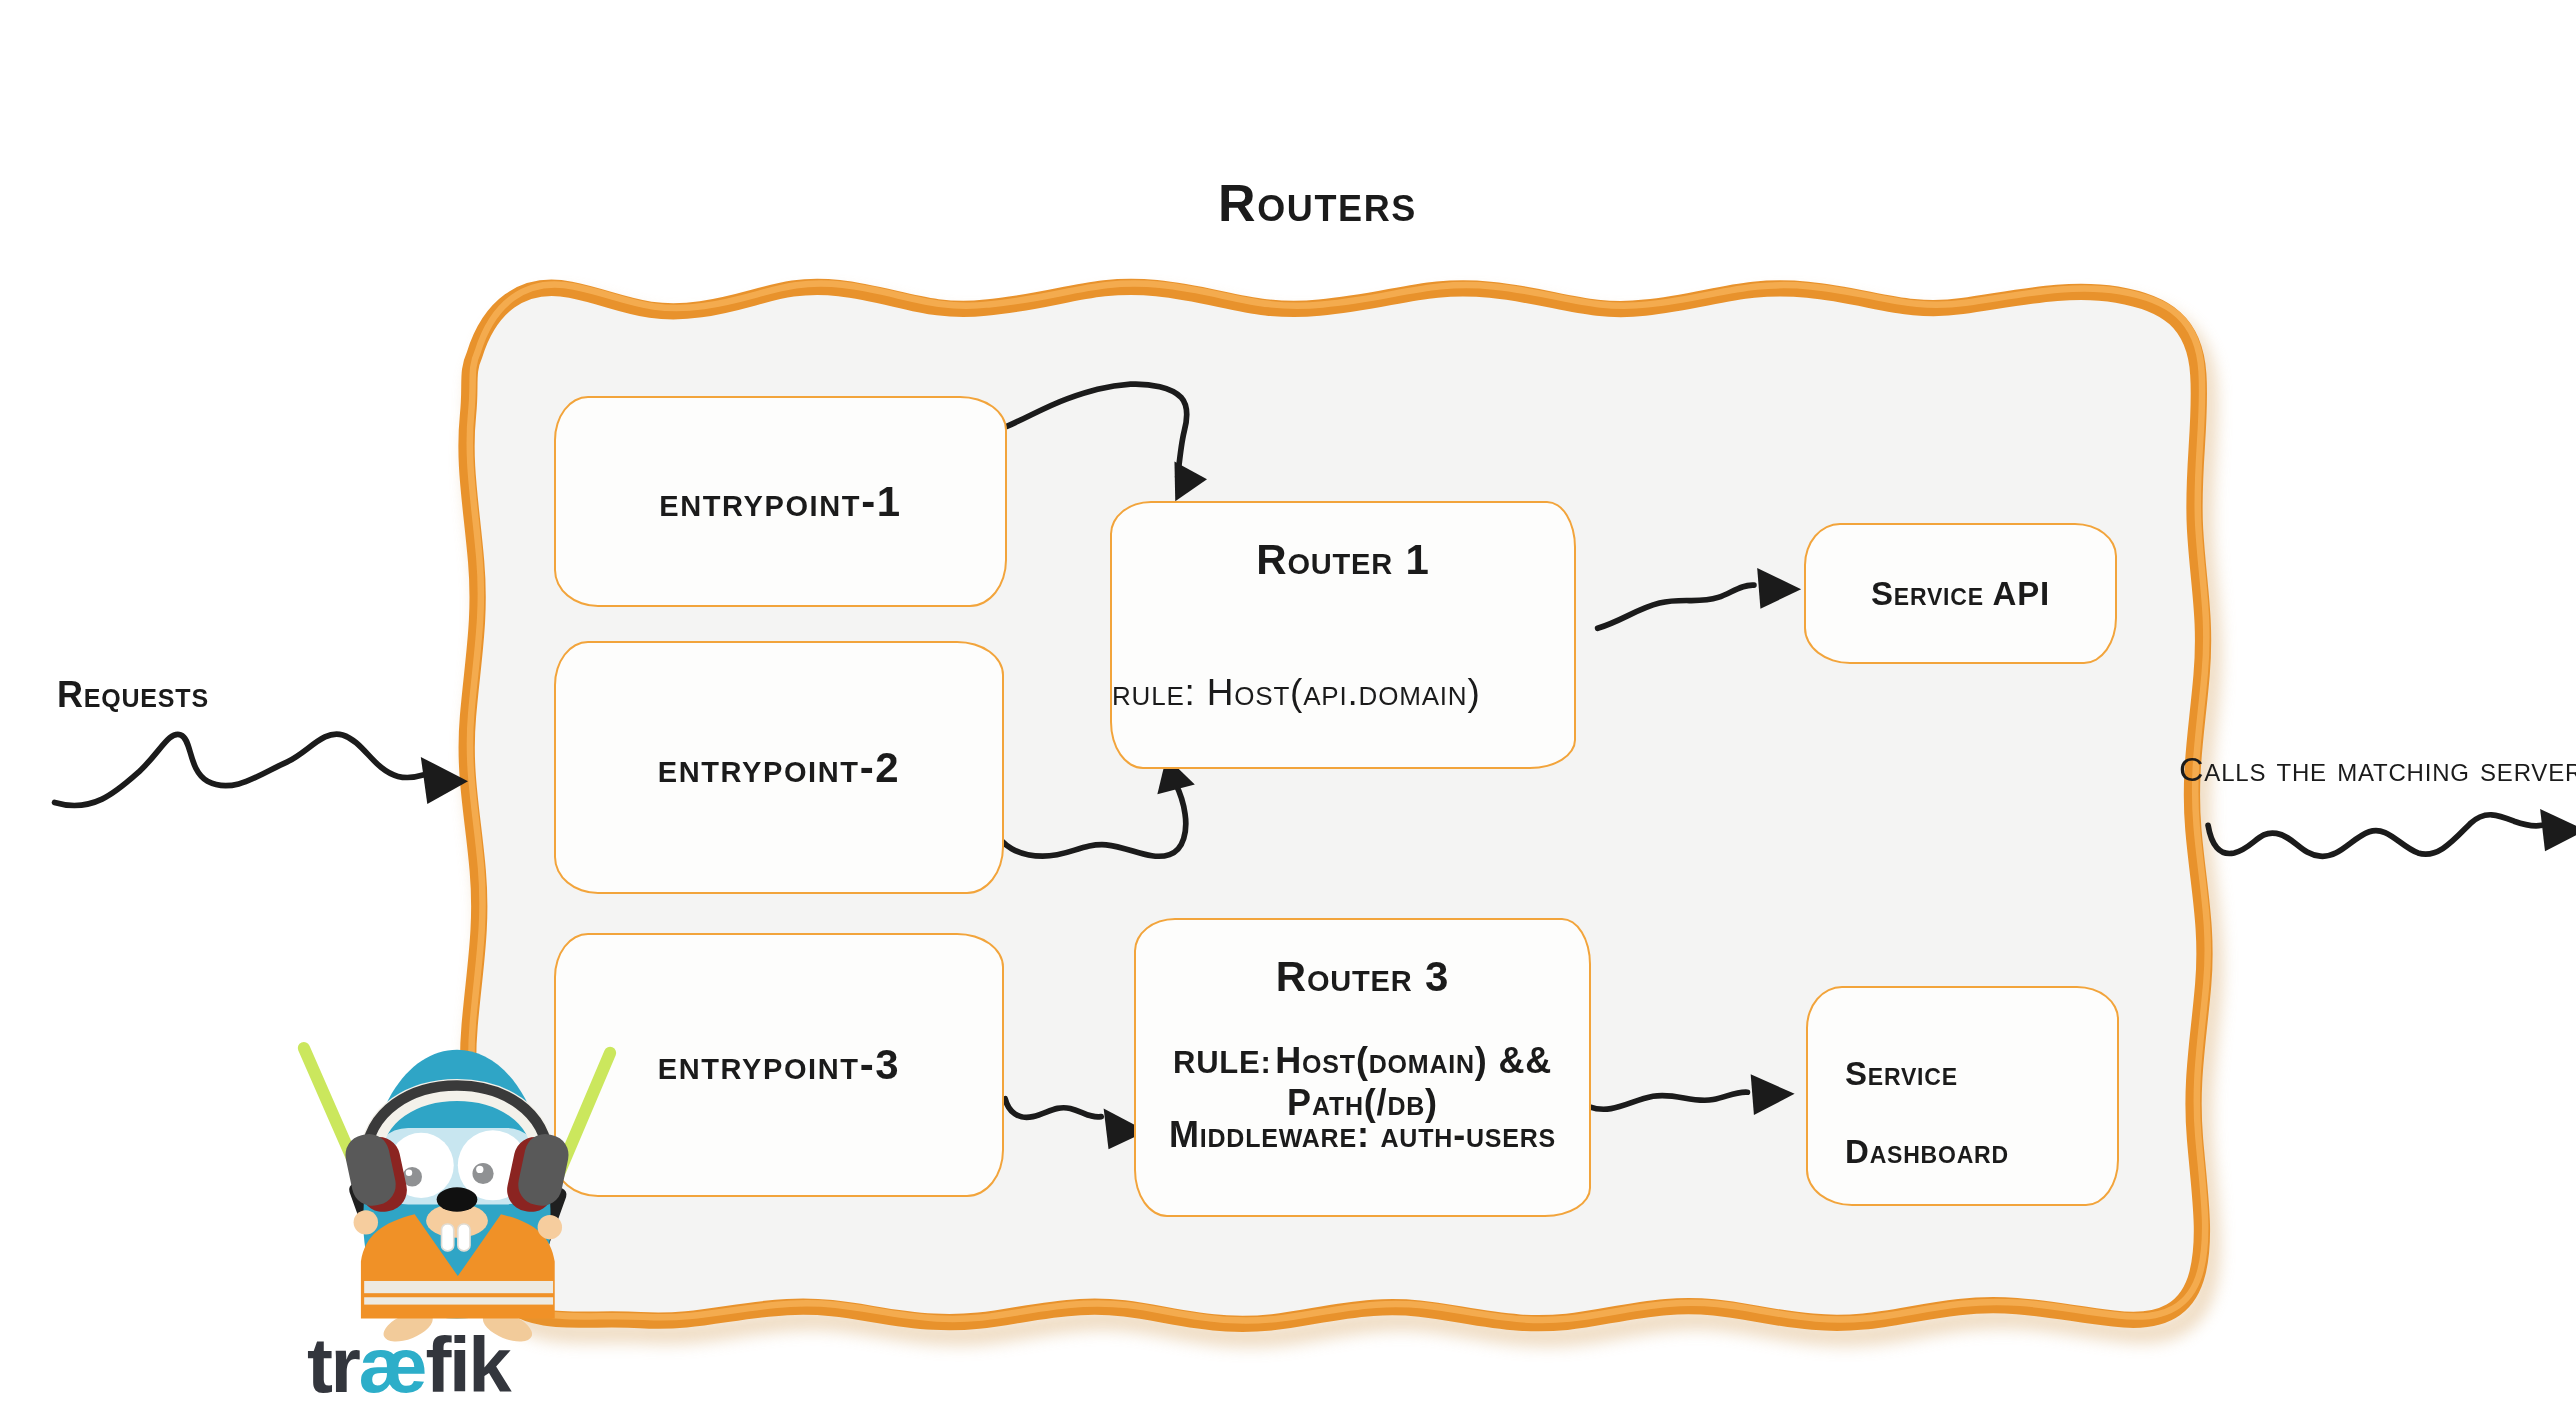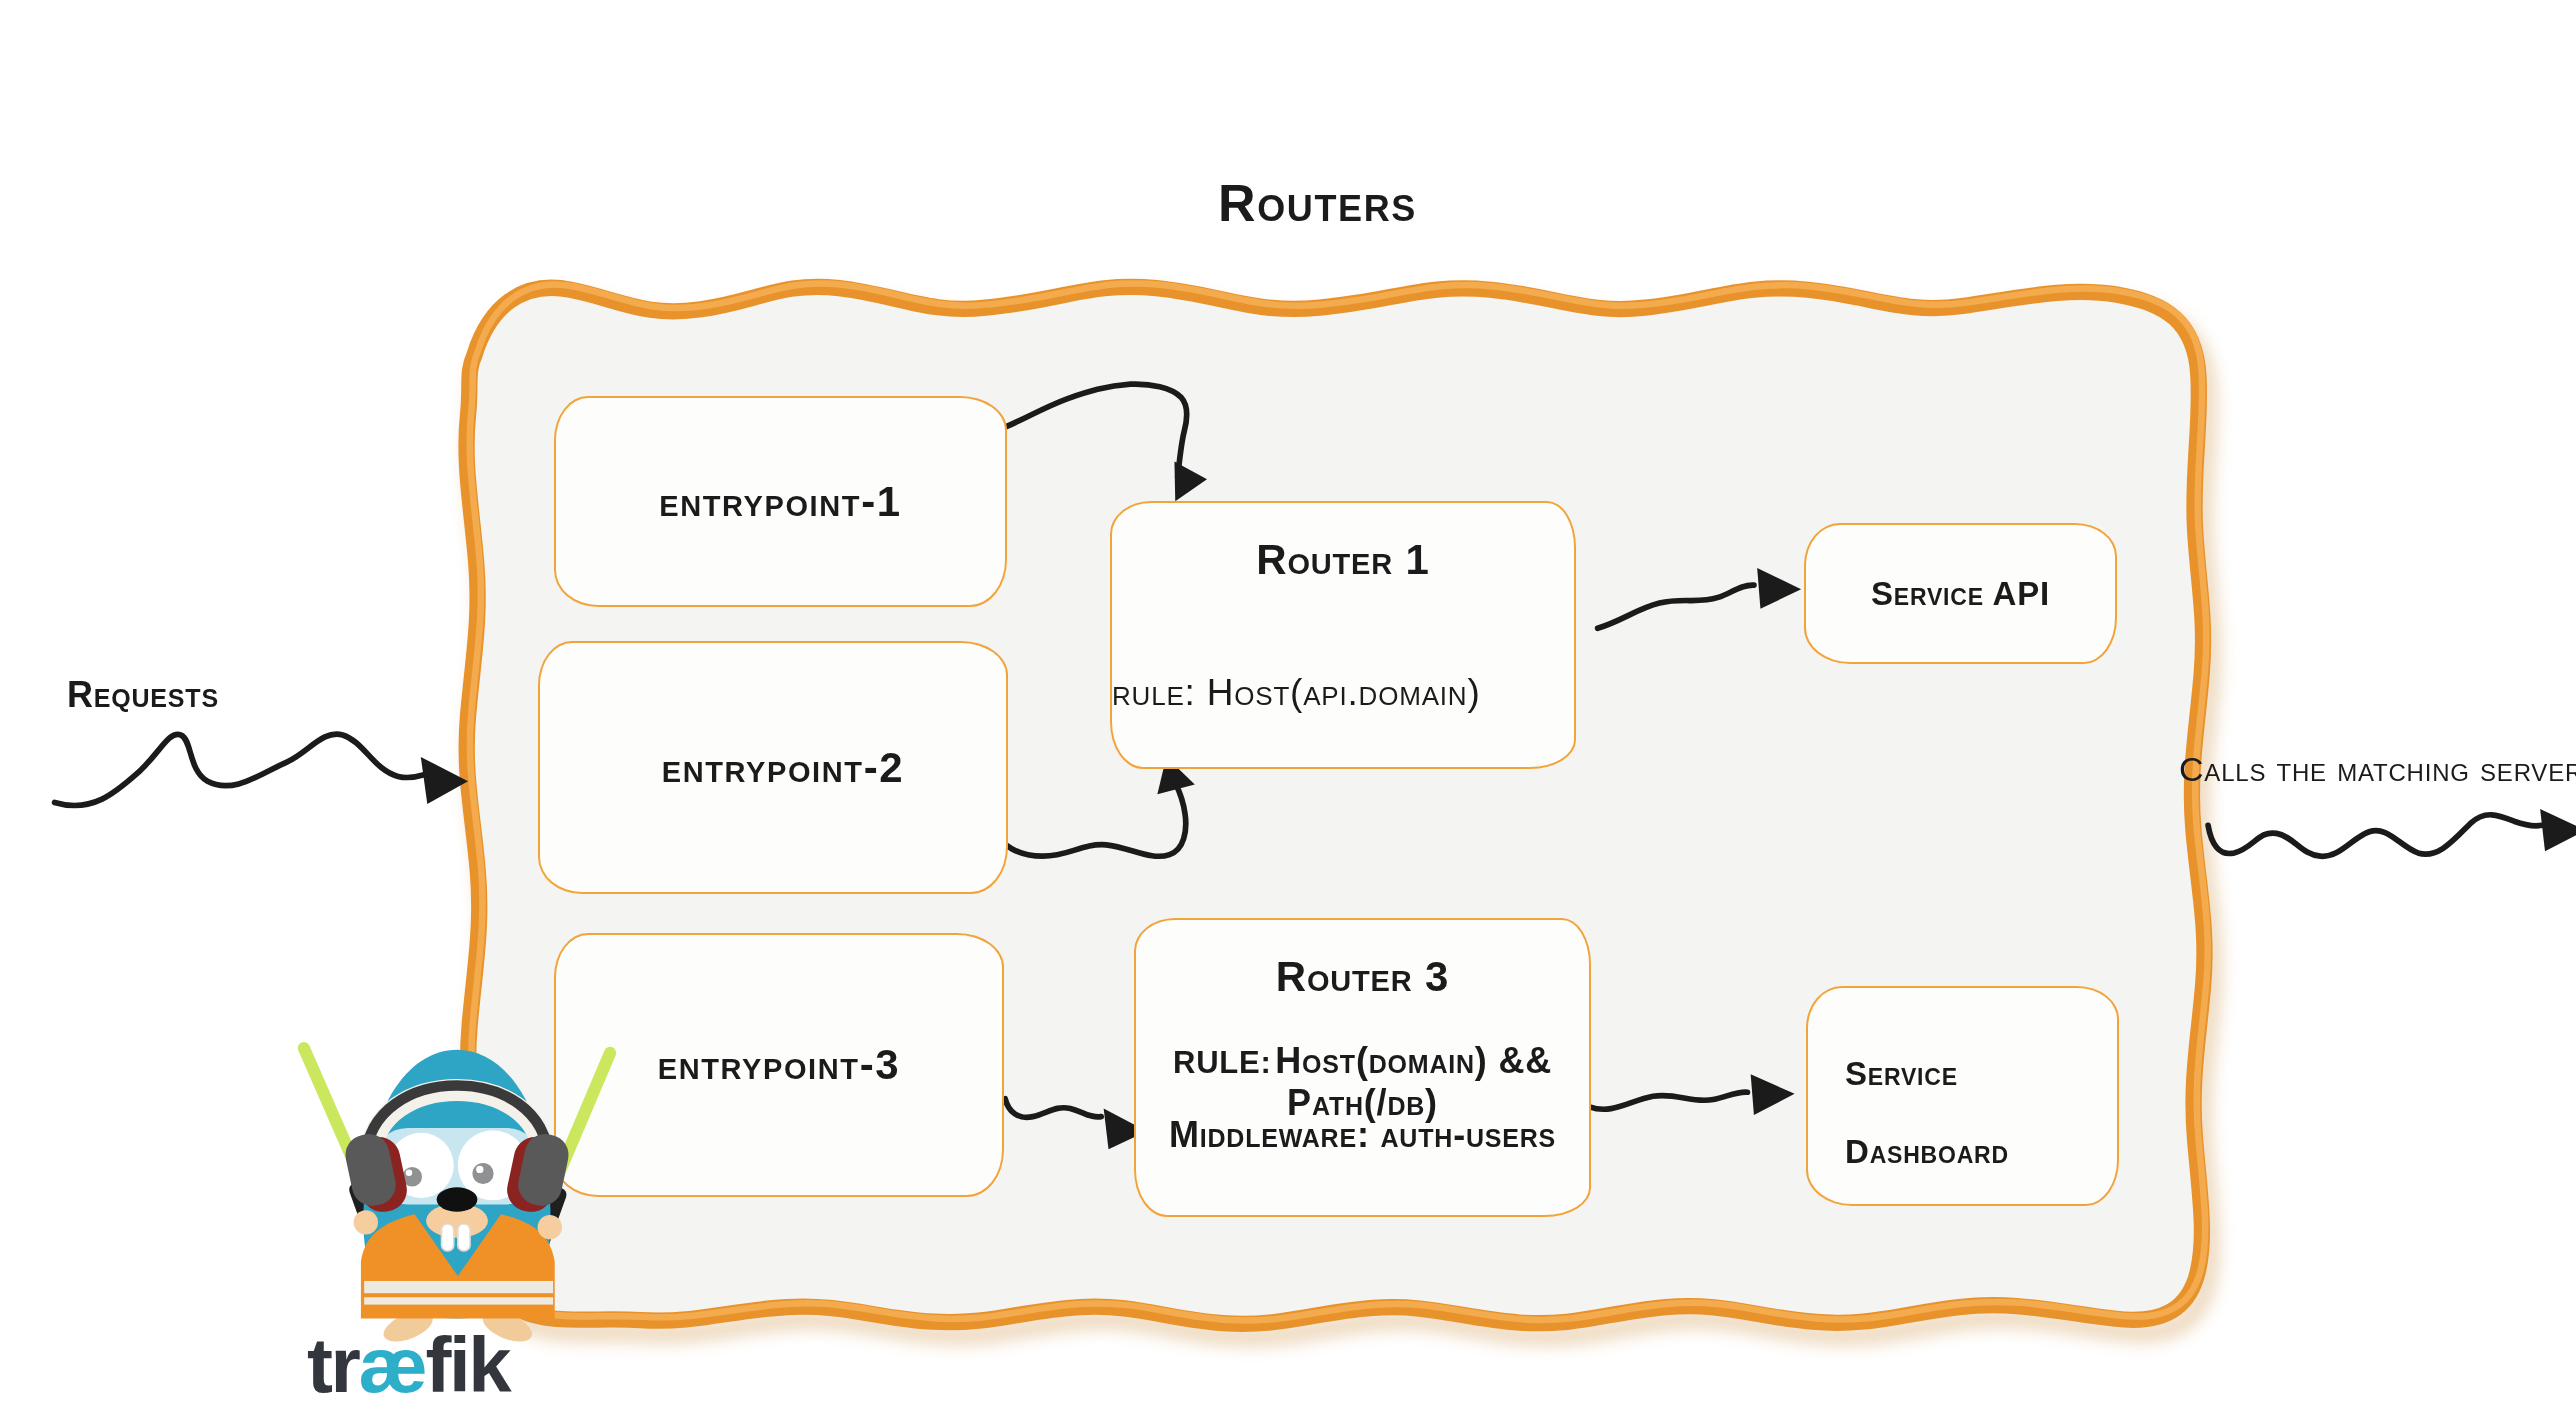--- a/index.html
+++ b/index.html
@@ -24,21 +24,21 @@
   .r2-rule{position:absolute;top:120px;width:100%;text-align:center;}
   .r2-rule .rule-key{font-size:31px;font-weight:700;letter-spacing:0.8px;}
   .r2-rule .rule-val{font-size:36px;font-weight:600;letter-spacing:0.8px;}
   .r2-mw{position:absolute;top:194px;width:100%;text-align:center;font-size:36px;font-weight:600;letter-spacing:0.8px;}
   .svc-api-label{font-size:33px;font-weight:600;letter-spacing:0.8px;}
   .svc-dash-label{
     align-self:flex-start;margin:33px 0 0 37px;font-size:33px;font-weight:600;letter-spacing:0.8px;
     width:244px;line-height:78px;text-align:left;white-space:normal;
   }
   #title{left:1058px;top:173px;width:423px;text-align:center;font-size:52px;font-weight:600;letter-spacing:1.6px;}
-  #requests-label{left:19px;top:674px;font-size:36px;font-weight:600;letter-spacing:0.8px;}
+  #requests-label{left:9px;top:674px;font-size:36px;font-weight:600;letter-spacing:0.8px;}
   #calls-label{left:2131px;top:750px;font-size:34px;font-weight:400;letter-spacing:0.8px;}
   #gopher{position:absolute;left:238px;top:1017px;z-index:4;}
   #wordmark{
     position:absolute;left:259px;top:1320px;z-index:4;font-size:78px;font-weight:600;
     letter-spacing:-2.4px;color:#33363d;white-space:nowrap;
   }
   #wordmark .ae{color:#2daec9;}
 </style>
 </head>
 <body>
@@ -77,21 +77,21 @@
     </g>
   </svg>
 
   <div class="label" id="title">Routers</div>
   <div class="label" id="requests-label">Requests</div>
   <div class="label" id="calls-label">Calls the matching server</div>
 
   <div class="box box-ep" style="left:506px;top:396px;width:449px;height:207px;">
     <span class="ep-label">entrypoint-1</span>
   </div>
-  <div class="box box-ep" style="left:490px;top:641px;width:446px;height:249px;padding-left:20px;">
+  <div class="box box-ep" style="left:506px;top:641px;width:446px;height:249px;">
     <span class="ep-label">entrypoint-2</span>
   </div>
   <div class="box box-ep" style="left:506px;top:933px;width:446px;height:260px;">
     <span class="ep-label">entrypoint-3</span>
   </div>
 
   <div class="box box-router" style="left:1062px;top:501px;width:462px;height:264px;">
     <span class="router-name">Router 1</span>
     <span class="r1-rule">rule: Host(api.domain)</span>
   </div>

